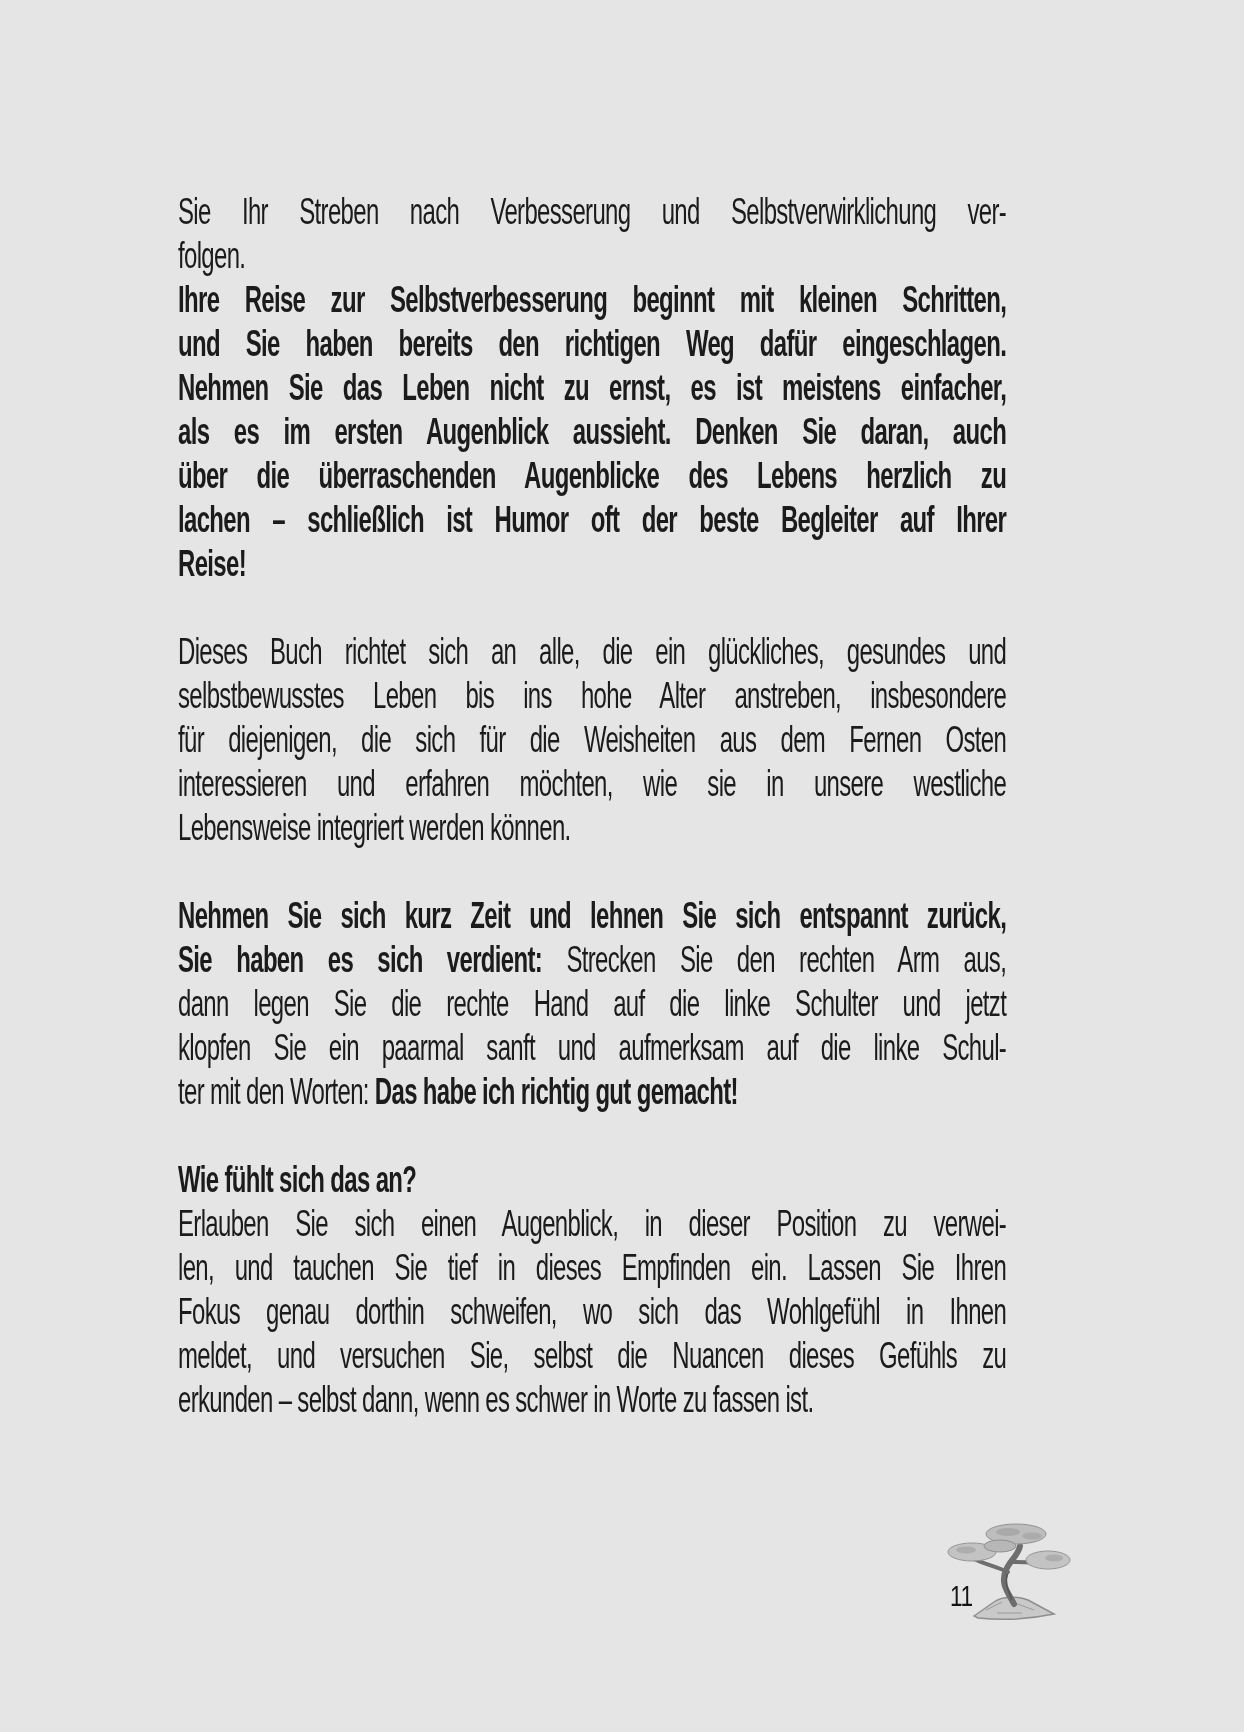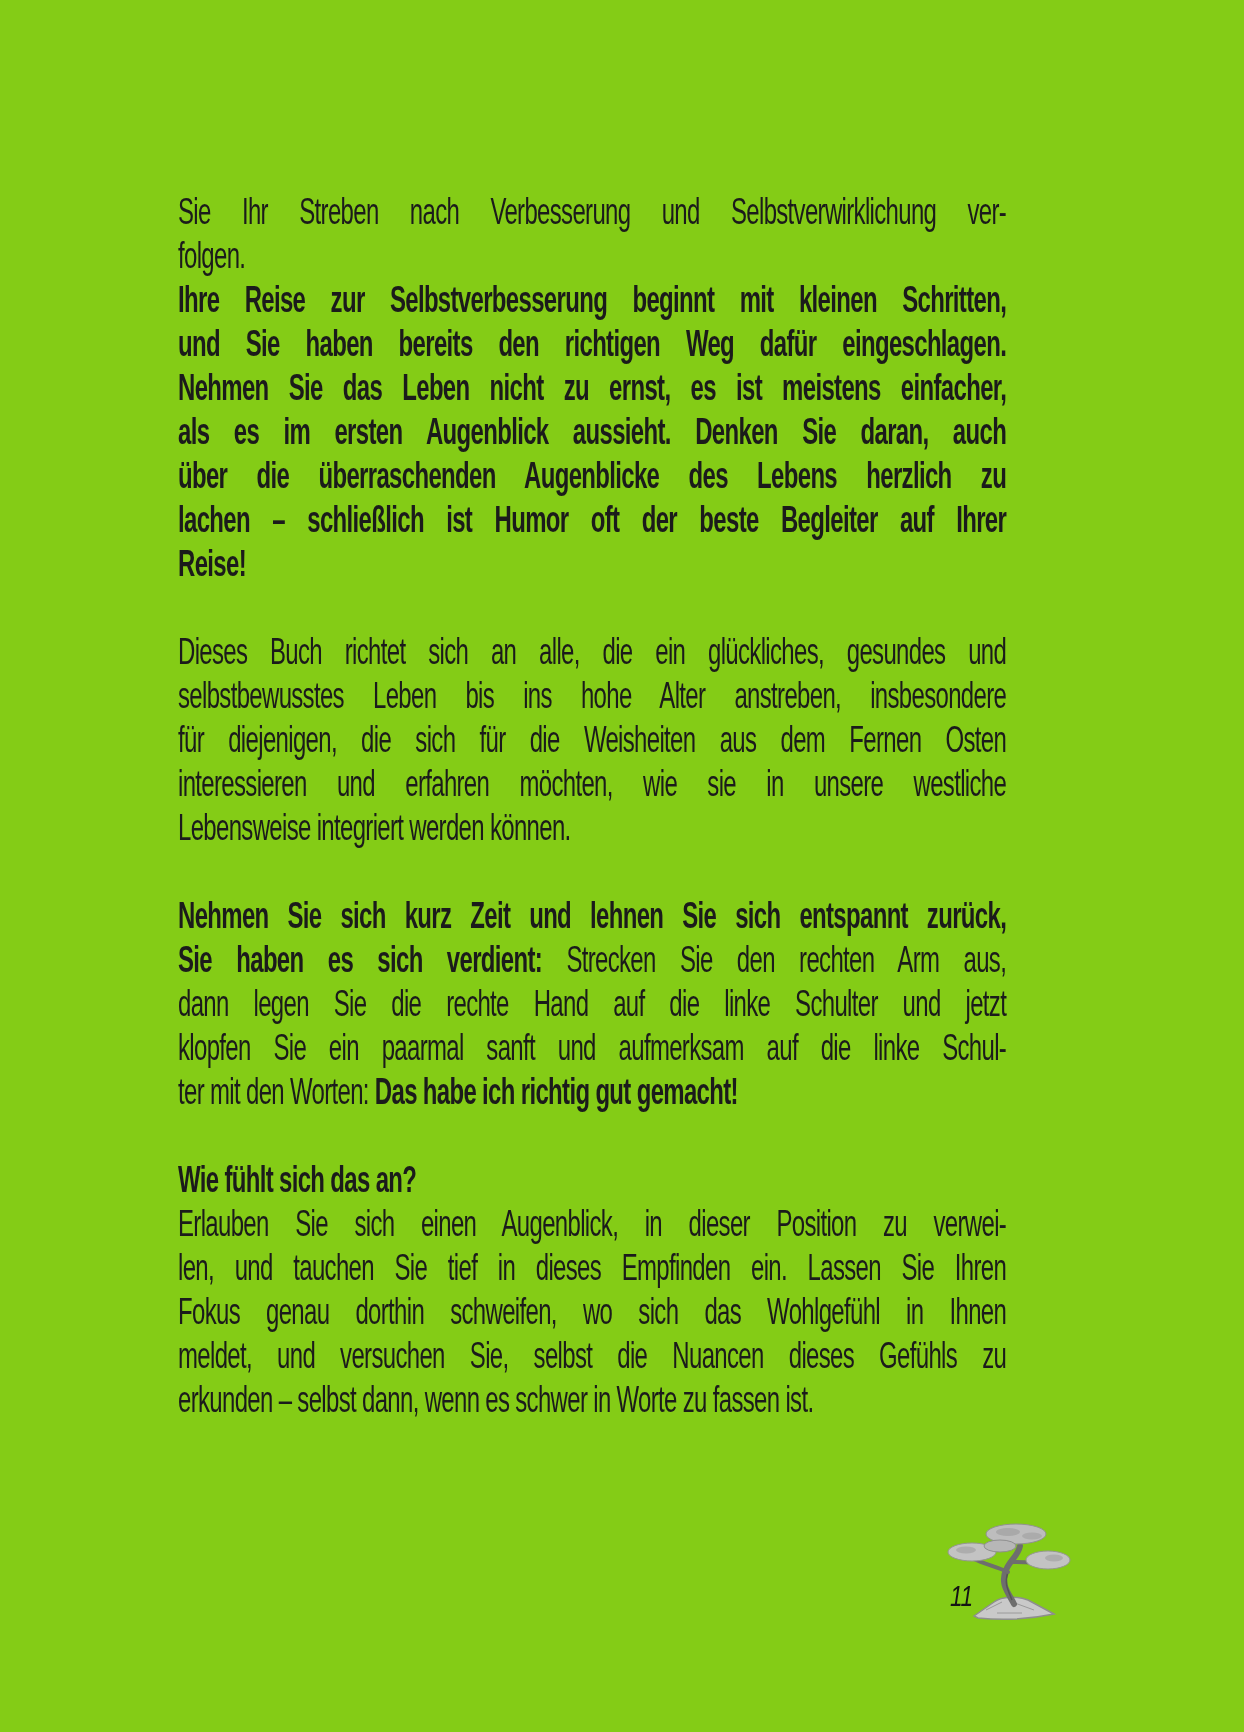--- a/index.html
+++ b/index.html
@@ -4,21 +4,21 @@
 <style>
   html, body { margin: 0; padding: 0; }
   body {
     width: 1244px; height: 1732px;
     background: #ffffff;
     font-family: "Liberation Sans", "DejaVu Sans", sans-serif;
   }
   .page {
     position: relative;
     width: 1244px; height: 1732px;
-    background: #84cc16;
+    background: #e5e5e5;
     overflow: hidden;
   }
   
   .text-block {
     position: absolute;
     left: 178px; top: 190px;
     width: 1280px;
     transform: scaleX(0.647);
     transform-origin: 0 0;
     font-size: 37px;
@@ -29,21 +29,20 @@
   .para { margin: 0; }
   .para.gap { margin-top: 44px; }
   .line { text-align: left; }
   .line.j { text-align: justify; text-align-last: justify; }
   .bold { font-weight: 700; }
   .reg { font-weight: 400; }
   .footer {
     position: absolute;
     left: 0; top: 0; width: 100%; height: 100%;
     pointer-events: none;
-    font-style: italic;
   }
   .page-number {
     position: absolute;
     left: 950px; top: 1582px;
     font-size: 29px;
     line-height: 29px;
     letter-spacing: -0.5px;
     transform: scaleX(0.78);
     transform-origin: 0 0;
     color: #141414;

